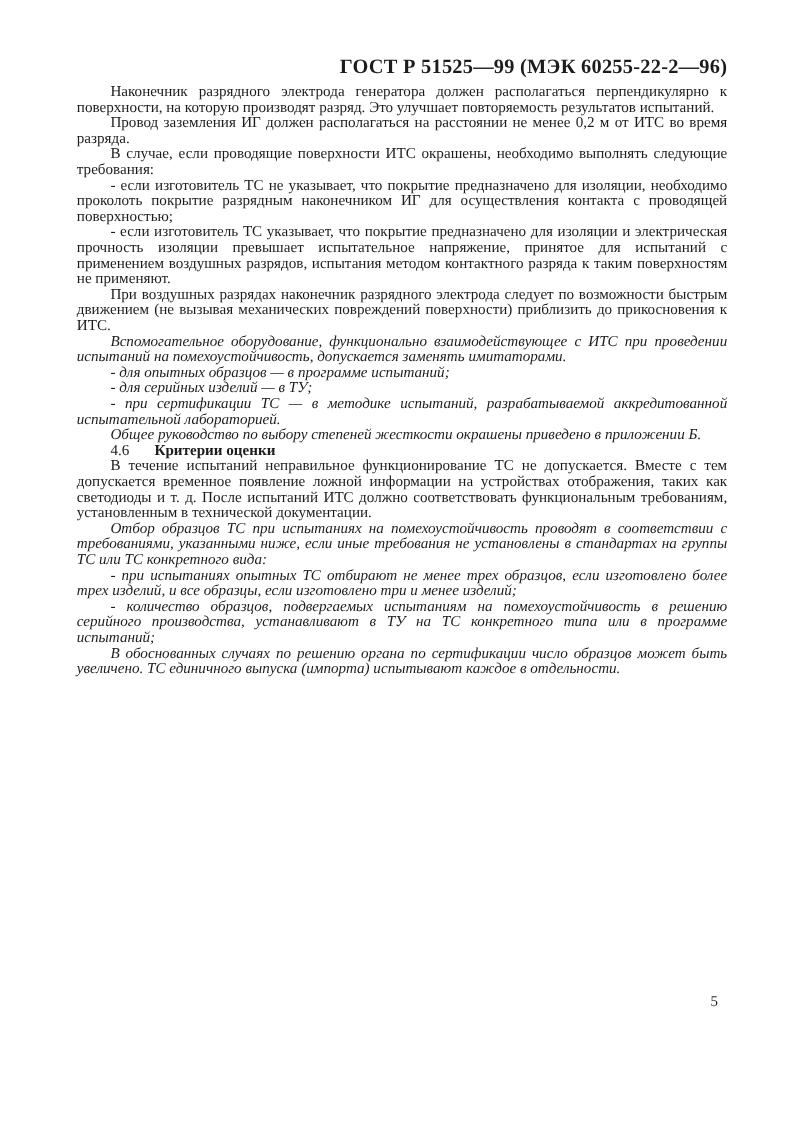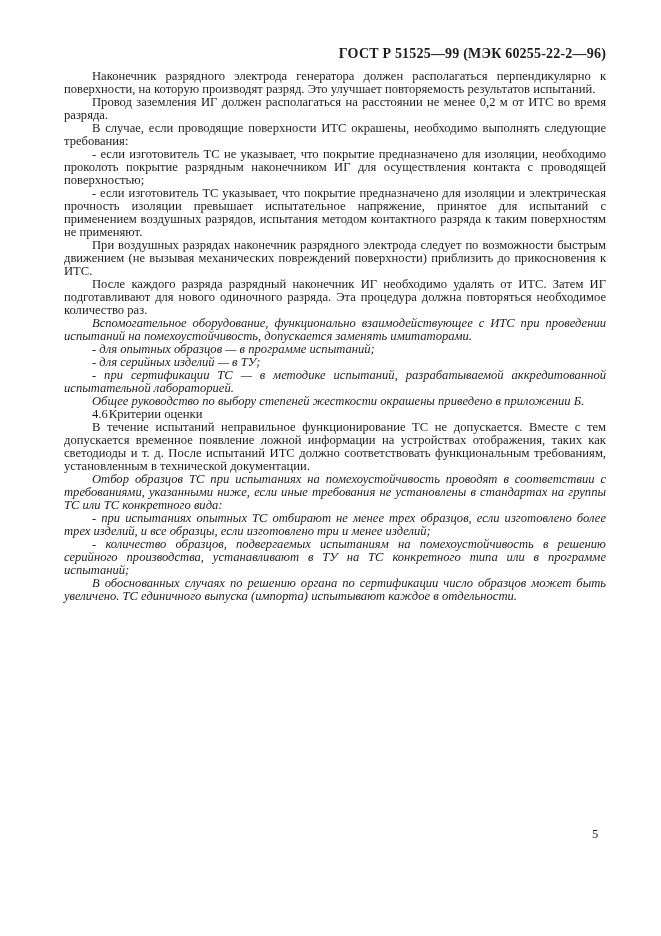--- a/index.html
+++ b/index.html
@@ -16,43 +16,43 @@
     font-family: "Liberation Serif", "DejaVu Serif", serif;
     overflow: hidden;
   }
   .running-head {
     position: absolute;
     top: 46px;
     left: 64px;
     right: 55px;
     text-align: right;
     font-weight: bold;
-    font-size: 14px;
+    font-size: 17px;
     letter-spacing: 0.2px;
     white-space: nowrap;
   }
   .text-block {
     position: absolute;
     top: 70px;
     left: 64px;
     width: 542px;
     font-size: 12.6px;
     line-height: 13px;
     text-align: justify;
   }
   .para {
     margin: 0;
     text-indent: 28px;
   }
   .italic {
     font-style: italic;
   }
   .heading .bold {
-    font-weight: normal;
-    margin-left: 1px;
+    font-weight: bold;
+    margin-left: 21px;
   }
   .page-number {
     position: absolute;
     top: 827px;
     left: 592px;
     font-size: 12.5px;
   }
 </style>
 </head>
 <body>
@@ -61,21 +61,20 @@
 
   <div class="running-head">ГОСТ Р 51525—99 (МЭК 60255-22-2—96)</div>
 
   <div class="text-block">
     <p class="para">Наконечник разрядного электрода генератора должен располагаться перпендикулярно к поверхности, на которую производят разряд. Это улучшает повторяемость результатов испытаний.</p>
     <p class="para">Провод заземления ИГ должен располагаться на расстоянии не менее 0,2 м от ИТС во время разряда.</p>
     <p class="para">В случае, если проводящие поверхности ИТС окрашены, необходимо выполнять следующие требования:</p>
     <p class="para">- если изготовитель ТС не указывает, что покрытие предназначено для изоляции, необходимо проколоть покрытие разрядным наконечником ИГ для осуществления контакта с проводящей поверхностью;</p>
     <p class="para">- если изготовитель ТС указывает, что покрытие предназначено для изоляции и электрическая прочность изоляции превышает испытательное напряжение, принятое для испытаний с применением воздушных разрядов, испытания методом контактного разряда к таким поверхностям не применяют.</p>
     <p class="para">При воздушных разрядах наконечник разрядного электрода следует по возможности быстрым движением (не вызывая механических повреждений поверхности) приблизить до прикосновения к ИТС.</p>
-    <p class="para">После каждого разряда разрядный наконечник ИГ необходимо удалять от ИТС. Затем ИГ подготавливают для нового одиночного разряда. Эта процедура должна повторяться необходимое количество раз.</p>
     <p class="para italic">Вспомогательное оборудование, функционально взаимодействующее с ИТС при проведении испытаний на помехоустойчивость, допускается заменять имитаторами.</p>
     <p class="para italic">- для опытных образцов — в программе испытаний;</p>
     <p class="para italic">- для серийных изделий — в ТУ;</p>
     <p class="para italic">- при сертификации ТС — в методике испытаний, разрабатываемой аккредитованной испытательной лабораторией.</p>
     <p class="para italic">Общее руководство по выбору степеней жесткости окрашены приведено в приложении Б.</p>
 
     <p class="para heading"><span>4.6</span><span class="bold">Критерии оценки</span></p>
 
     <p class="para">В течение испытаний неправильное функционирование ТС не допускается. Вместе с тем допускается временное появление ложной информации на устройствах отображения, таких как светодиоды и т. д. После испытаний ИТС должно соответствовать функциональным требованиям, установленным в технической документации.</p>
     <p class="para italic">Отбор образцов ТС при испытаниях на помехоустойчивость проводят в соответствии с требованиями, указанными ниже, если иные требования не установлены в стандартах на группы ТС или ТС конкретного вида:</p>

